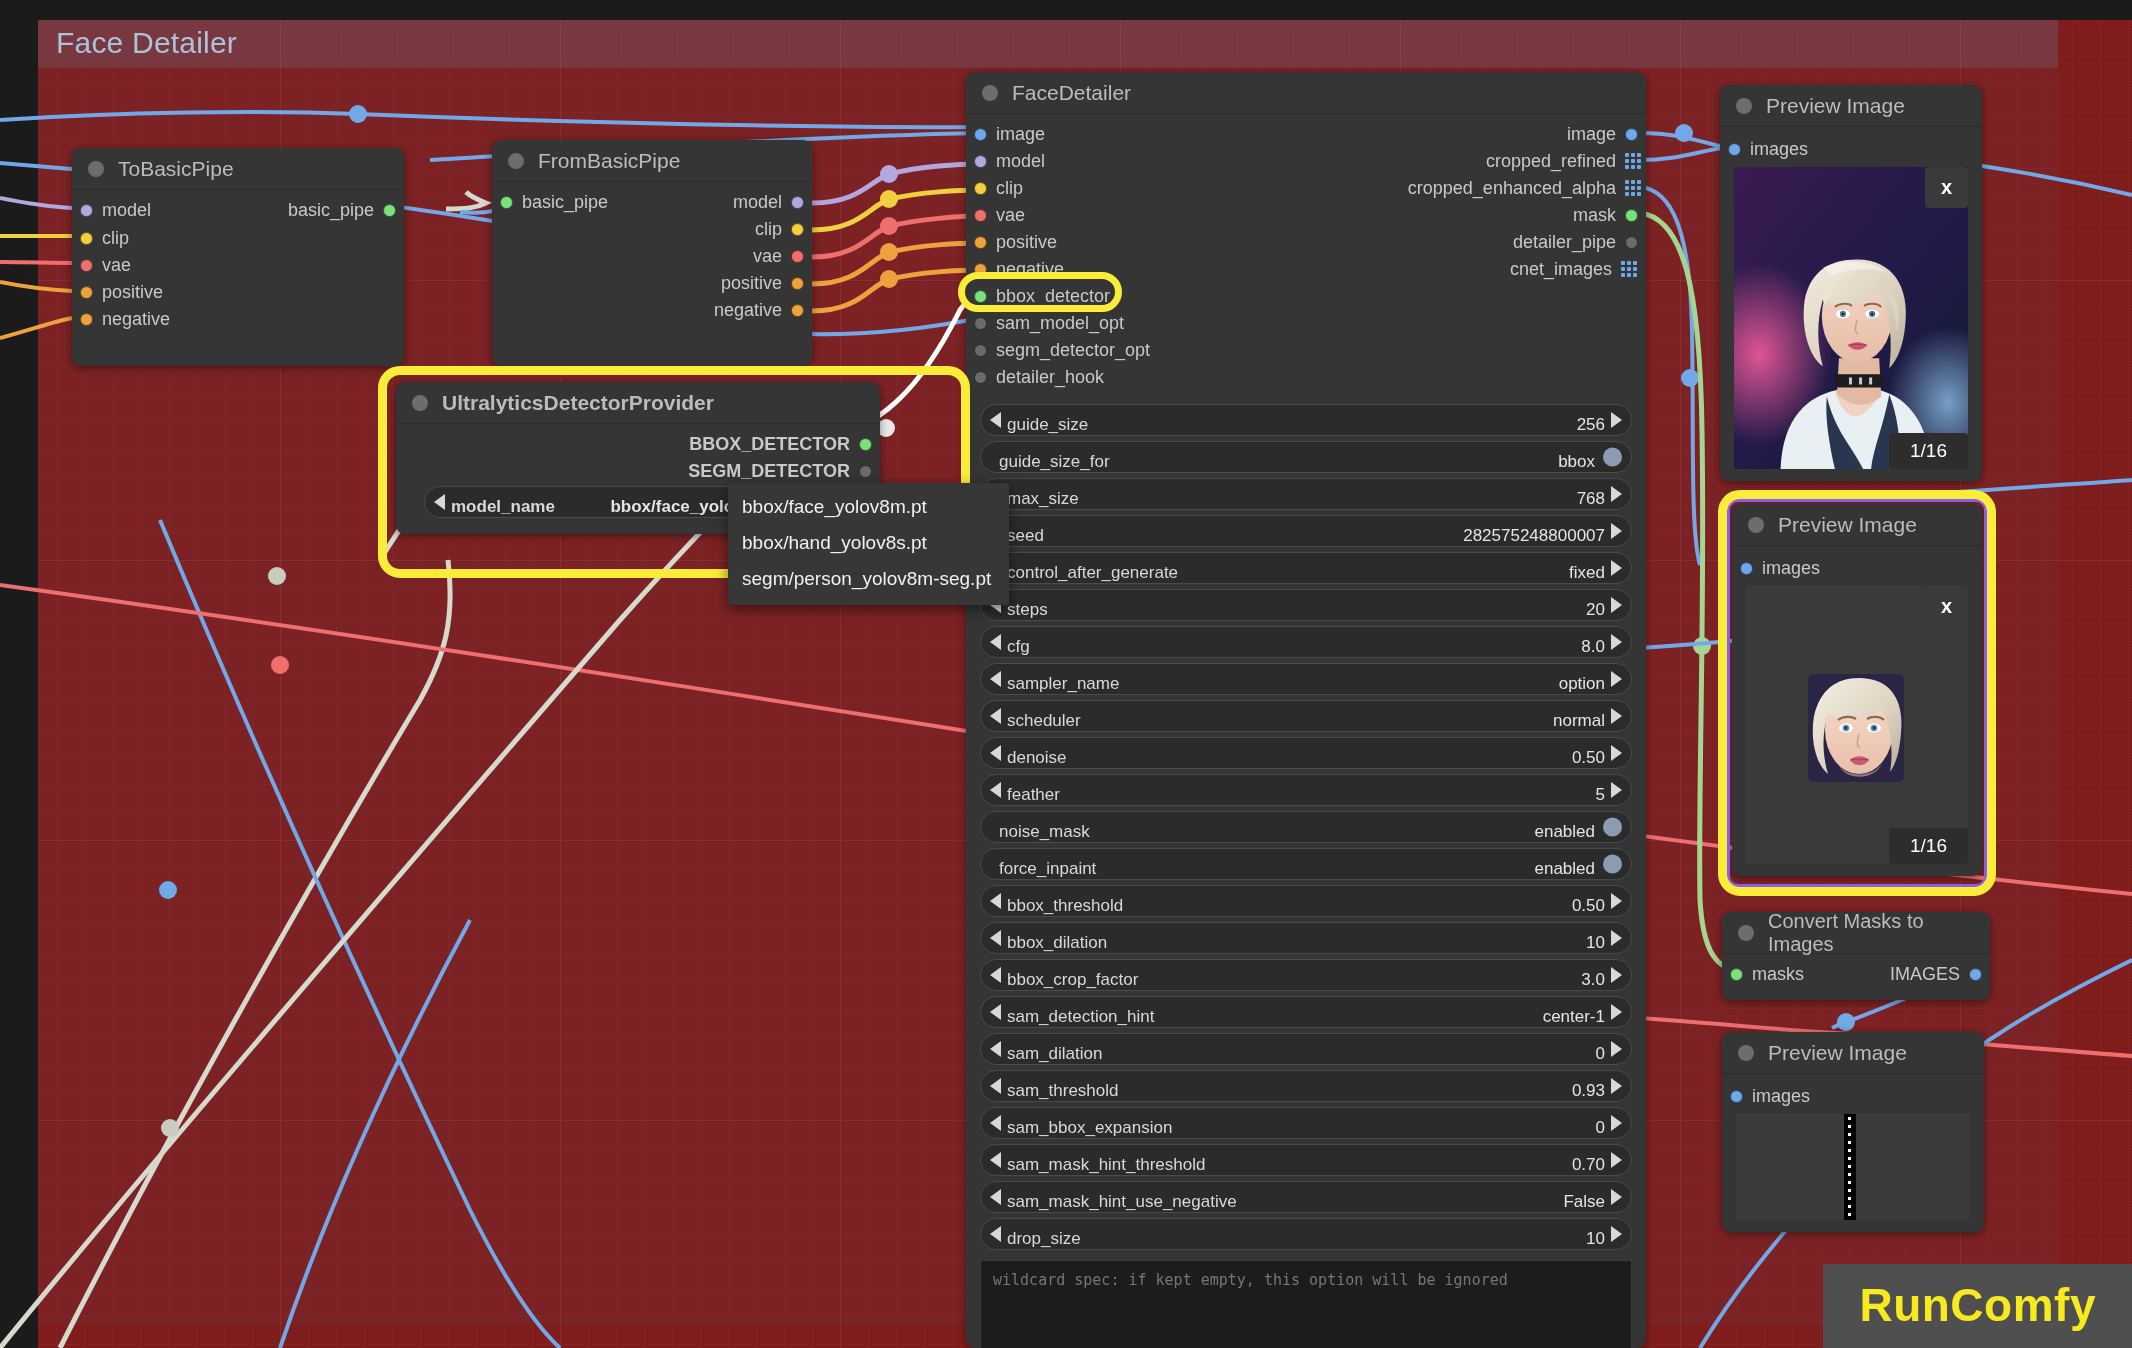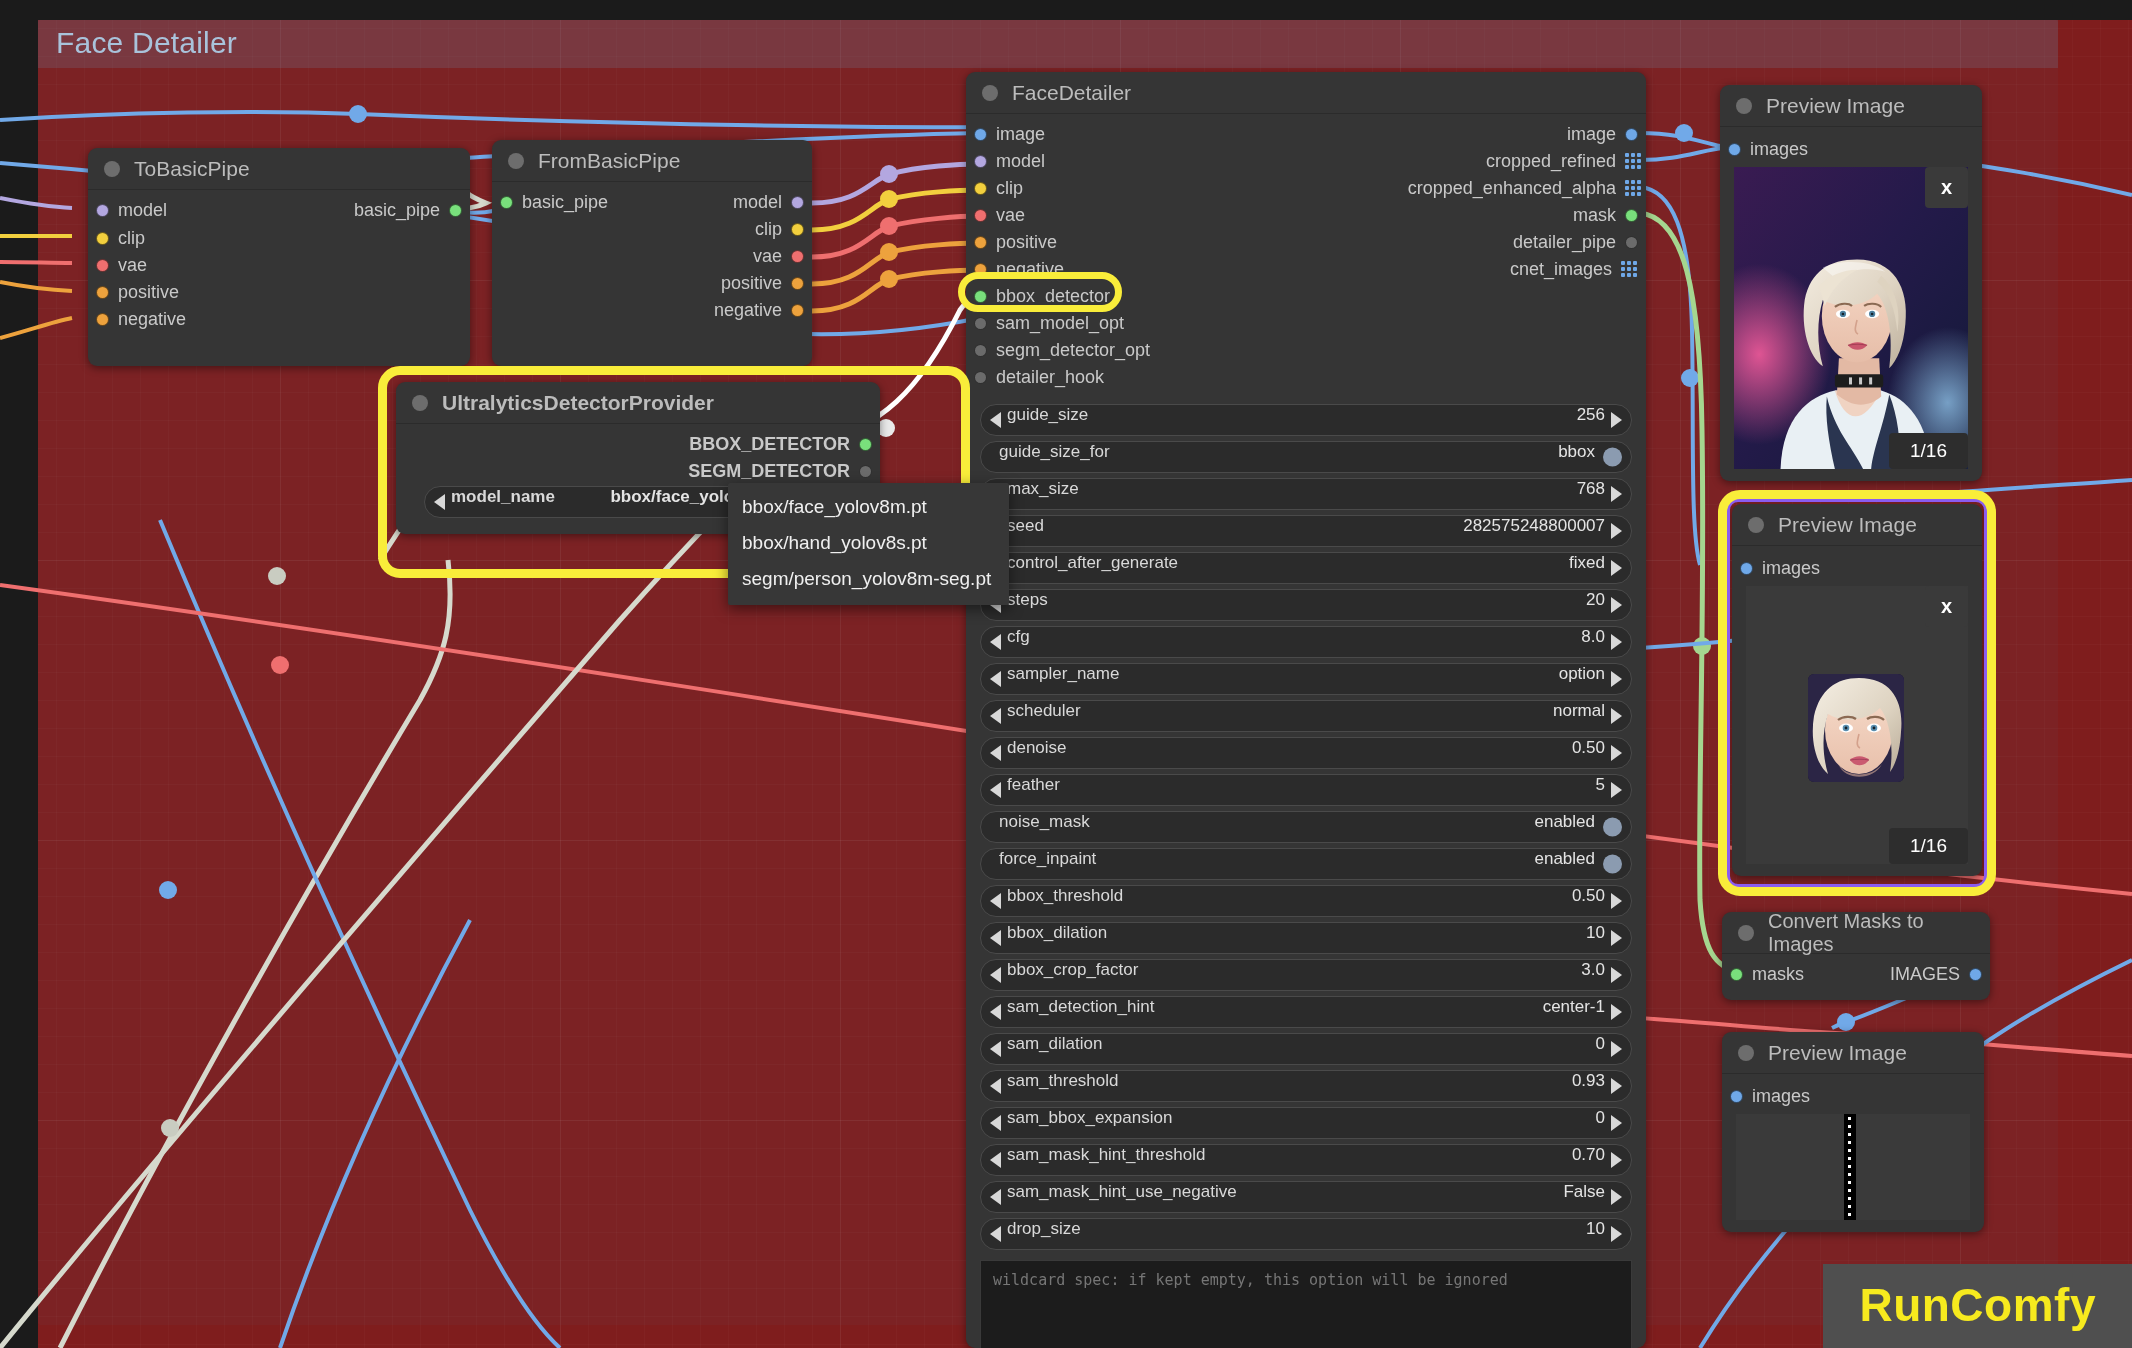--- a/index.html
+++ b/index.html
@@ -132,21 +132,21 @@
   }
   .gridicon i { background: #6fa8e8; border-radius: 1px; display:block; }
 
   
   .widget {
     margin: 0 14px 5px 14px;
     height: 32px;
     background: #2b2b2b;
     border: 1px solid #4a4a4a;
     border-radius: 16px;
-    display: flex; align-items: flex-start;
+    display: flex; align-items: flex-end;
     position: relative;
     font-size: 17px;
     color: #e4e4e4;
     user-select: none;
     gap: 18px;
   }
   .widget .wname { padding-left: 26px; color: #d9d9d9; }
   .widget.plain .wname { padding-left: 18px; }
   .widget .wval { margin-left: auto; padding-right: 26px; }
   .widget.combo .wval { padding-right: 36px; }
@@ -329,21 +329,21 @@
 
     <path d="M 1964,973 C 1930,988 1880,1010 1846,1022 C 1840,1024 1836,1026 1832,1028" fill="none" stroke="#71a9e8" stroke-width="4"></path>
     <circle cx="1846" cy="1022" r="9" fill="#71a9e8"></circle>
 
     <path d="M 1640,1018 C 1700,1022 1760,1028 1820,1032 C 1940,1040 2050,1050 2132,1056" fill="none" stroke="#ef6f6f" stroke-width="4"></path>
 
     <path d="M 1700,1348 C 1760,1250 1830,1180 1890,1120 C 1960,1050 2050,1000 2132,960" fill="none" stroke="#71a9e8" stroke-width="4"></path>
     <path d="M 280,1348 C 330,1200 400,1050 470,920" fill="none" stroke="#71a9e8" stroke-width="4"></path>
   </svg>
 
-  <div class="node" id="node-tobasicpipe" style="left:88px; top:148px; width:382px;">
+  <div class="node" id="node-tobasicpipe" style="left:72px; top:148px; width:332px;">
     <div class="node-title">
       <span class="node-dot"></span>
       <span>ToBasicPipe</span>
     </div>
     <div class="node-body" style="height:176px;">
       <div class="slot in" style="position:absolute; left:0; top:6px; width:100%;">
         <span class="dot purple"></span>
         <span>model</span>
       </div>
       <div class="slot out" style="position:absolute; right:0; top:6px; width:100%;">

